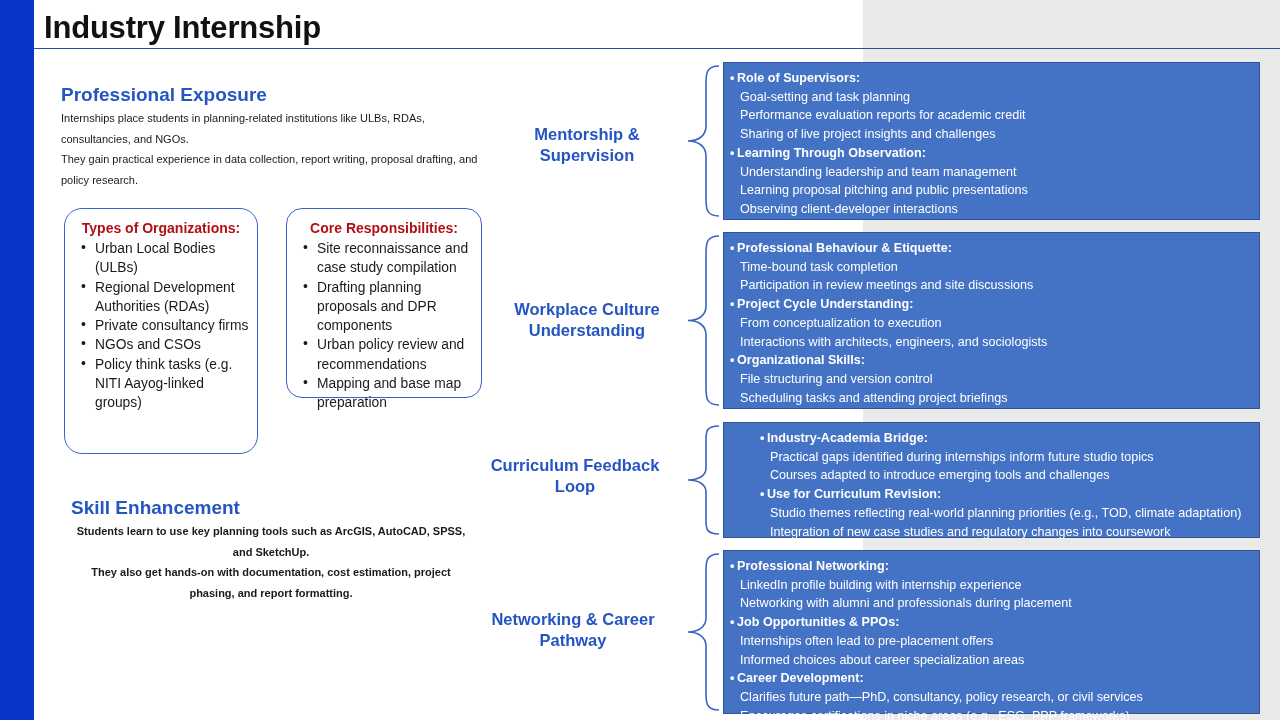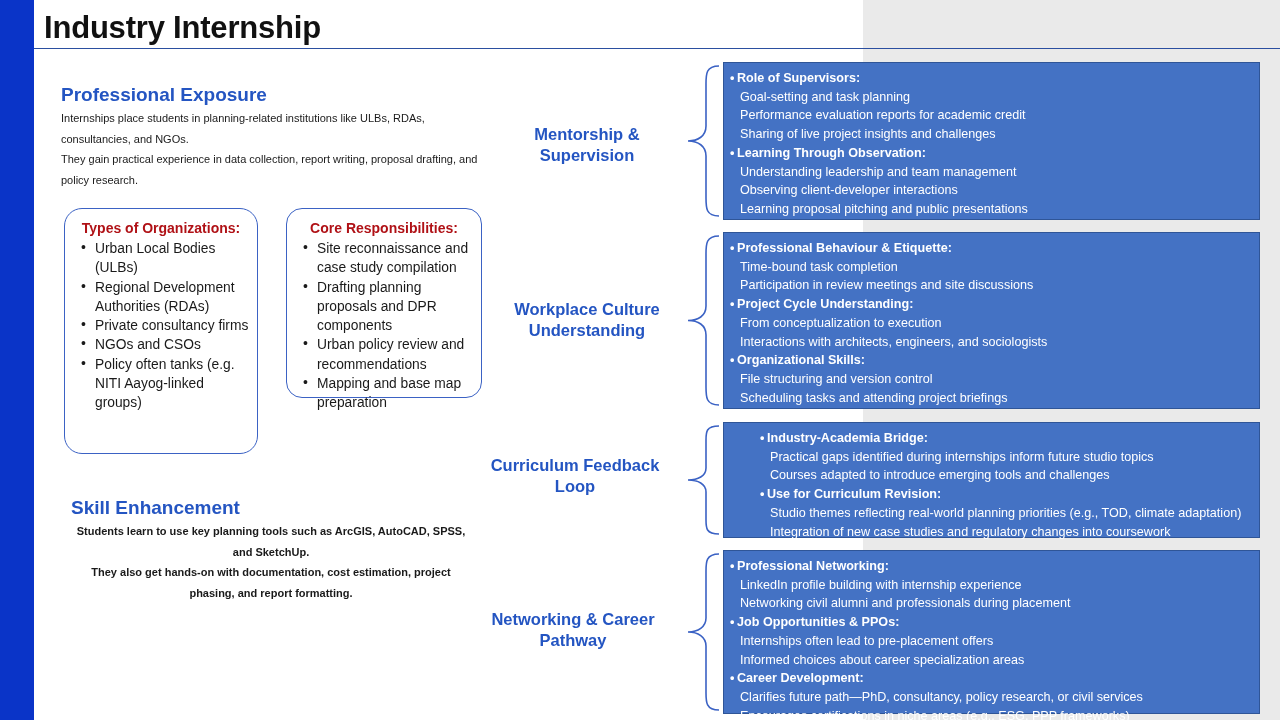--- a/index.html
+++ b/index.html
@@ -178,21 +178,21 @@
   <div class="sec-head" id="prof-exposure-head">Professional  Exposure</div>
   <div class="sec-body" id="prof-exposure-body">Internships place students in planning-related institutions like ULBs, RDAs, consultancies, and NGOs.<br>They gain practical experience in data collection, report  writing, proposal drafting, and policy research.</div>
 
   <div class="card" id="card-orgs">
     <div class="card-title">Types of Organizations:</div>
     <ul>
         <li>Urban  Local Bodies (ULBs)</li>
         <li>Regional Development Authorities  (RDAs)</li>
         <li>Private consultancy firms</li>
         <li>NGOs and CSOs</li>
-        <li>Policy often tanks (e.g. NITI Aayog-linked groups)</li>
+        <li>Policy think tasks (e.g. NITI Aayog-linked groups)</li>
       </ul>
   </div>
 
   <div class="card" id="card-resp">
     <div class="card-title">Core Responsibilities:</div>
     <ul>
         <li>Site reconnaissance and case study compilation</li>
         <li>Drafting planning proposals and DPR components</li>
         <li>Urban  policy review and recommendations</li>
         <li>Mapping and base map preparation</li>
@@ -231,22 +231,22 @@
   <div class="cat-label" style="left:480px; top:455px; width:190px;">Curriculum Feedback<br>Loop</div>
   <div class="cat-label" style="left:478px; top:609px; width:190px;">Networking &amp; Career<br>Pathway</div>
 
   <div class="panel" id="panel-mentorship">
       <div class="ln hd"><span class="bullet">•</span>Role of Supervisors:</div>
       <div class="ln sub">Goal-setting and task planning</div>
       <div class="ln sub">Performance evaluation reports for academic credit</div>
       <div class="ln sub">Sharing of live project insights and challenges</div>
       <div class="ln hd"><span class="bullet">•</span>Learning Through Observation:</div>
       <div class="ln sub">Understanding leadership and team management</div>
+      <div class="ln sub">Learning proposal pitching and public presentations</div>
       <div class="ln sub">Observing client-developer interactions</div>
-      <div class="ln sub">Learning proposal pitching and public presentations</div>
     </div>
   <div class="panel" id="panel-workplace">
       <div class="ln hd"><span class="bullet">•</span>Professional Behaviour &amp; Etiquette:</div>
       <div class="ln sub">Time-bound task completion</div>
       <div class="ln sub">Participation in review meetings and site discussions</div>
       <div class="ln hd"><span class="bullet">•</span>Project Cycle Understanding:</div>
       <div class="ln sub">From conceptualization to execution</div>
       <div class="ln sub">Interactions with architects, engineers, and sociologists</div>
       <div class="ln hd"><span class="bullet">•</span>Organizational Skills:</div>
       <div class="ln sub">File structuring and version control</div>
@@ -256,21 +256,21 @@
       <div class="ln hd"><span class="bullet">•</span>Industry-Academia Bridge:</div>
       <div class="ln sub">Practical gaps identified  during  internships  inform  future studio  topics</div>
       <div class="ln sub">Courses  adapted to introduce emerging tools and challenges</div>
       <div class="ln hd"><span class="bullet">•</span>Use for Curriculum Revision:</div>
       <div class="ln sub">Studio  themes reflecting  real-world planning  priorities (e.g., TOD, climate adaptation)</div>
       <div class="ln sub">Integration of new  case studies  and regulatory changes into coursework</div>
     </div>
   <div class="panel" id="panel-network">
       <div class="ln hd"><span class="bullet">•</span>Professional  Networking:</div>
       <div class="ln sub">LinkedIn profile building with internship experience</div>
-      <div class="ln sub">Networking  civil alumni and professionals during placement</div>
+      <div class="ln sub">Networking  with alumni and professionals during placement</div>
       <div class="ln hd"><span class="bullet">•</span>Job Opportunities &amp; PPOs:</div>
       <div class="ln sub">Internships often  lead to pre-placement offers</div>
       <div class="ln sub">Informed choices about career specialization areas</div>
       <div class="ln hd"><span class="bullet">•</span>Career Development:</div>
       <div class="ln sub">Clarifies future path—PhD, consultancy, policy research, or civil services</div>
       <div class="ln sub">Encourages certifications in niche areas (e.g., ESG,  PPP frameworks)</div>
     </div>
 
 </div>
 

